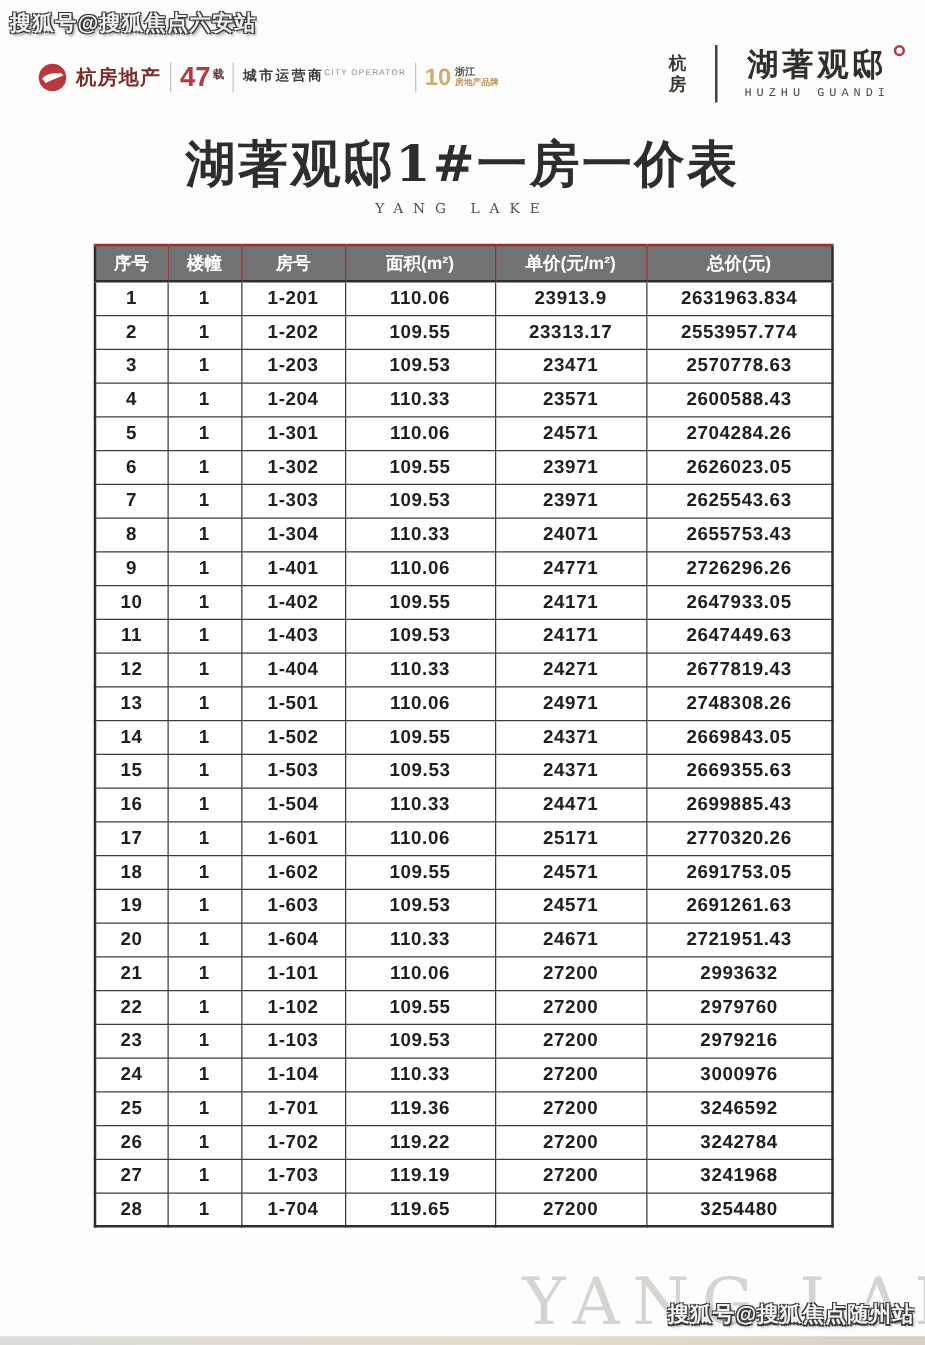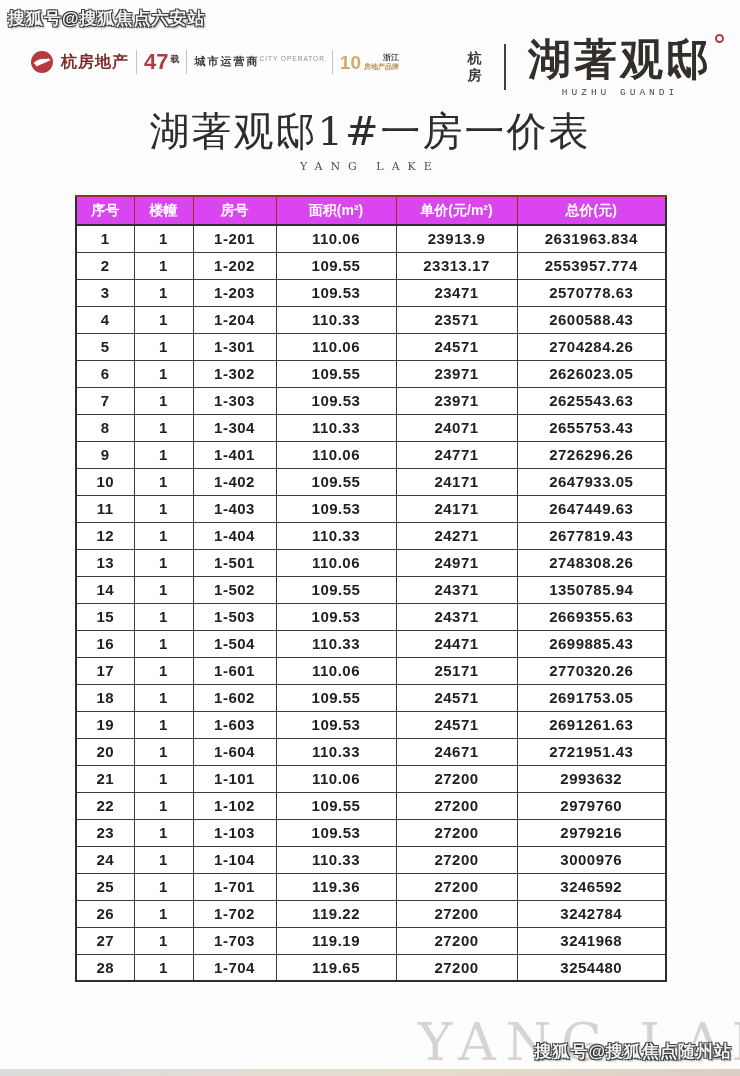--- a/index.html
+++ b/index.html
@@ -49,75 +49,75 @@
   .dev-name { font-size: 16px; font-weight: 700; color: #7c2c29; letter-spacing: 1px; }
   .dev-sep { width: 1px; height: 24px; background: #c9c1bb; }
   .dev-years { display: flex; align-items: flex-start; gap: 2px; }
   .dev-years-num { font-size: 22px; font-weight: 700; color: #b5393e; line-height: 1; }
   .dev-years-unit { font-size: 9px; color: #5a3a38; font-weight: 700; margin-top: 2px; }
   .dev-role { display: flex; flex-direction: row; line-height: 1.2; }
   .dev-role-cn { font-size: 11px; font-weight: 700; color: #3b3b3b; letter-spacing: 2px; }
   .dev-role-en { font-size: 6.5px; color: #8a8a8a; letter-spacing: 1px; }
   .dev-rank { display: flex; align-items: center; gap: 3px; }
   .dev-rank-num { font-size: 19px; font-weight: 700; color: #d3aa6d; line-height: 1; }
-  .dev-rank-txt { display: flex; flex-direction: column; line-height: 1.25; align-items: flex-end; }
+  .dev-rank-txt { display: flex; flex-direction: column; line-height: 1.25; }
   .dev-rank-region { font-size: 8px; color: #4a4a4a; font-weight: 700; }
   .dev-rank-label { font-size: 7px; color: #bf9257; font-weight: 700; }
 
   .brand-logo {
     position: absolute; top: 36px; right: 28px;
     display: flex; align-items: center; gap: 22px; margin-left: 31px;
   }
   .brand-prefix {
     width: 15px; font-size: 14px; font-weight: 700; color: #3a3632;
     line-height: 1.25; word-break: break-all; text-align: center;
   }
   .brand-sep { width: 2px; height: 46px; background: #44403c; }
   .brand-main { position: relative; text-align: center; }
   .brand-name {
     font-family: "DejaVu Serif", serif;
-    font-size: 43px; font-weight: 700; color: #322e2a;
+    font-size: 25px; font-weight: 700; color: #322e2a;
     letter-spacing: 3px; line-height: 1.1; white-space: nowrap;
   }
   .brand-seal {
     position: absolute; top: -2px; right: -12px;
     width: 9px; height: 9px; border-radius: 50%;
     border: 2px solid #b5393e;
   }
   .brand-en {
     font-family: Liberation Mono, monospace;
     font-size: 9.5px; color: #4c4843; letter-spacing: 4px; margin-top: 4px;
   }
 
   
   .title {
     position: absolute; top: 104px; left: 0; width: 100%;
     text-align: center;
     font-family: "DejaVu Serif", serif;
-    font-size: 40px; font-weight: 400; color: #2d2d2d;
+    font-size: 40px; font-weight: 700; color: #2d2d2d;
     letter-spacing: 2px;
   }
   .subtitle {
     position: absolute; top: 160px; left: 0; width: 100%;
     text-align: center;
     font-family: "DejaVu Serif", serif;
     font-size: 11px; color: #4f4f4f; letter-spacing: 8px;
   }
 
   
   .price-table {
     position: absolute; top: 195px; left: 75px;
     width: 590px;
     border-collapse: collapse;
     table-layout: fixed;
     background: #fff;
     border: 2px solid #2e2e2e;
   }
   .price-table th {
-    background: #d946ef;
+    background: #737373;
     color: #fff;
     font-size: 14px; font-weight: 700;
     height: 29px;
     border-right: 1px solid #9e2b30;
     border-top: 2px solid #9e2b30;
     border-bottom: 2px solid #2e2e2e;
     text-align: center;
   }
   .price-table th:last-child { border-right: none; }
   .price-table td {
@@ -298,21 +298,21 @@
           <td>110.06</td>
           <td>24971</td>
           <td>2748308.26</td>
         </tr>
         <tr>
           <td>14</td>
           <td>1</td>
           <td>1-502</td>
           <td>109.55</td>
           <td>24371</td>
-          <td>1350785.94</td>
+          <td>2669843.05</td>
         </tr>
         <tr>
           <td>15</td>
           <td>1</td>
           <td>1-503</td>
           <td>109.53</td>
           <td>24371</td>
           <td>2669355.63</td>
         </tr>
         <tr>

